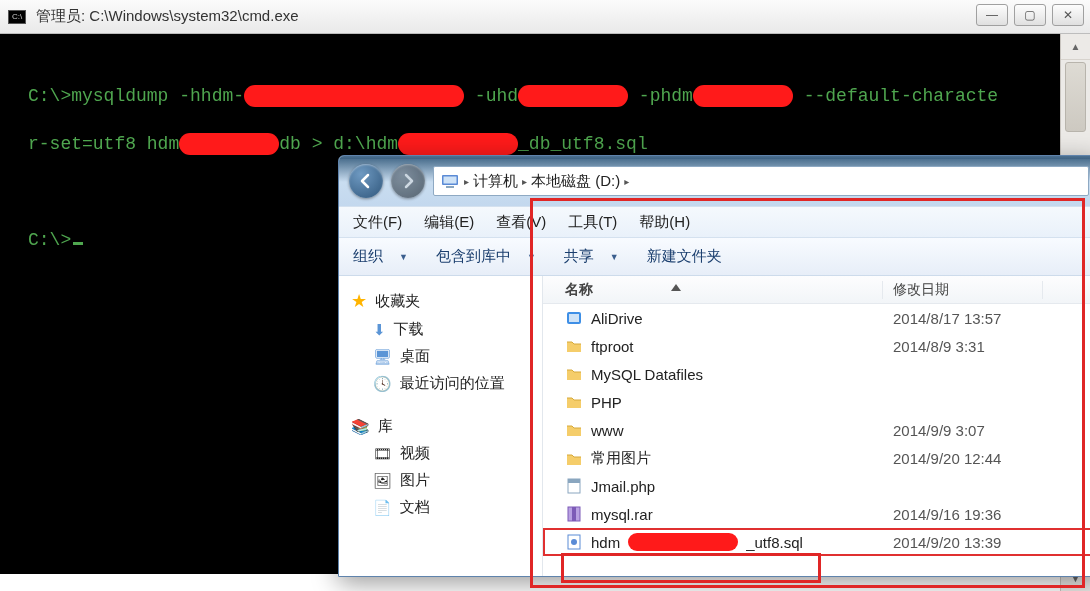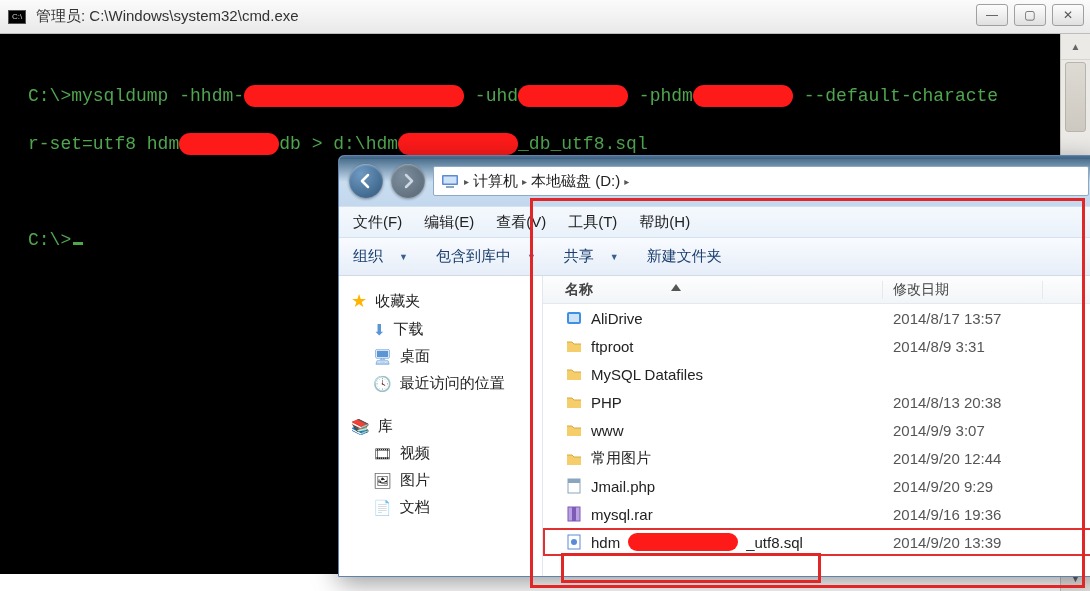--- a/index.html
+++ b/index.html
@@ -386,21 +386,20 @@
           <div class="frow">
             <div class="fc-name">
               <span class="fic">
                 <svg width="18" height="18" viewBox="0 0 18 18">
                   <path d="M2 5h5l2 2h7v8H2z" fill="#f5cd6a"></path>
                   <path d="M2 5h5l2 2h7" fill="none" stroke="#d6a93a"></path>
                 </svg>
               </span>
               <span>PHP</span>
             </div>
-            <div class="fc-date">2014/8/13 20:38</div>
           </div>
           <div class="frow">
             <div class="fc-name">
               <span class="fic">
                 <svg width="18" height="18" viewBox="0 0 18 18">
                   <path d="M2 5h5l2 2h7v8H2z" fill="#f5cd6a"></path>
                   <path d="M2 5h5l2 2h7" fill="none" stroke="#d6a93a"></path>
                 </svg>
               </span>
               <span>www</span>
@@ -422,21 +421,20 @@
           <div class="frow">
             <div class="fc-name">
               <span class="fic">
                 <svg width="18" height="18" viewBox="0 0 18 18">
                   <rect x="3" y="2" width="12" height="14" fill="#fff" stroke="#8aa6bf"></rect>
                   <rect x="3" y="2" width="12" height="4" fill="#8aa6bf"></rect>
                 </svg>
               </span>
               <span>Jmail.php</span>
             </div>
-            <div class="fc-date">2014/9/20 9:29</div>
           </div>
           <div class="frow">
             <div class="fc-name">
               <span class="fic">
                 <svg width="18" height="18" viewBox="0 0 18 18">
                   <rect x="3" y="2" width="12" height="14" fill="#b9a1e2" stroke="#7d5bb7"></rect>
                   <rect x="7" y="2" width="4" height="14" fill="#7d5bb7"></rect>
                 </svg>
               </span>
               <span>mysql.rar</span>

